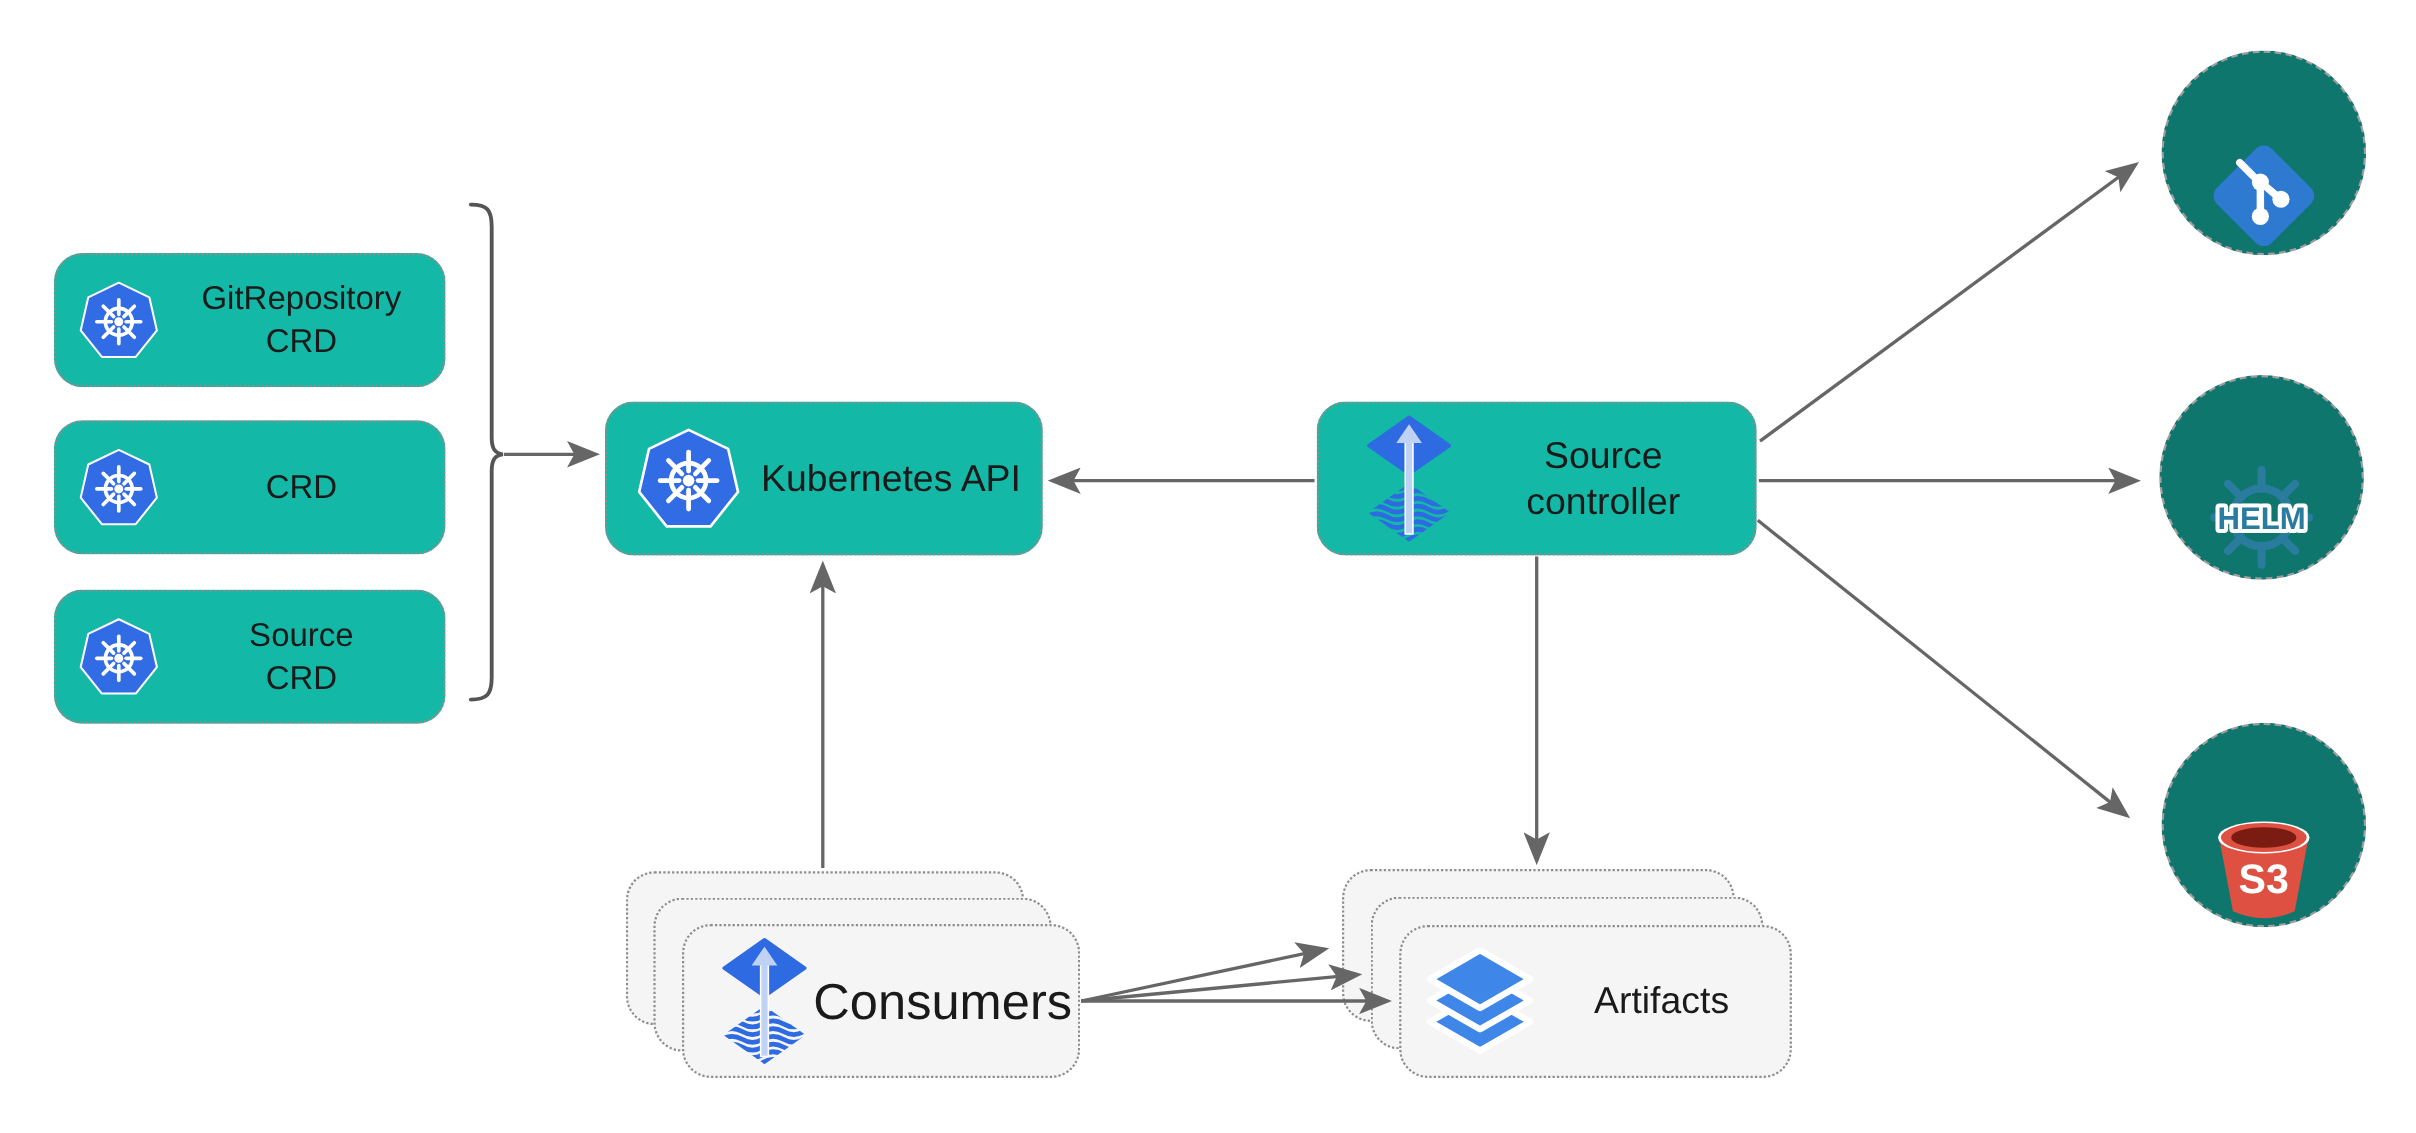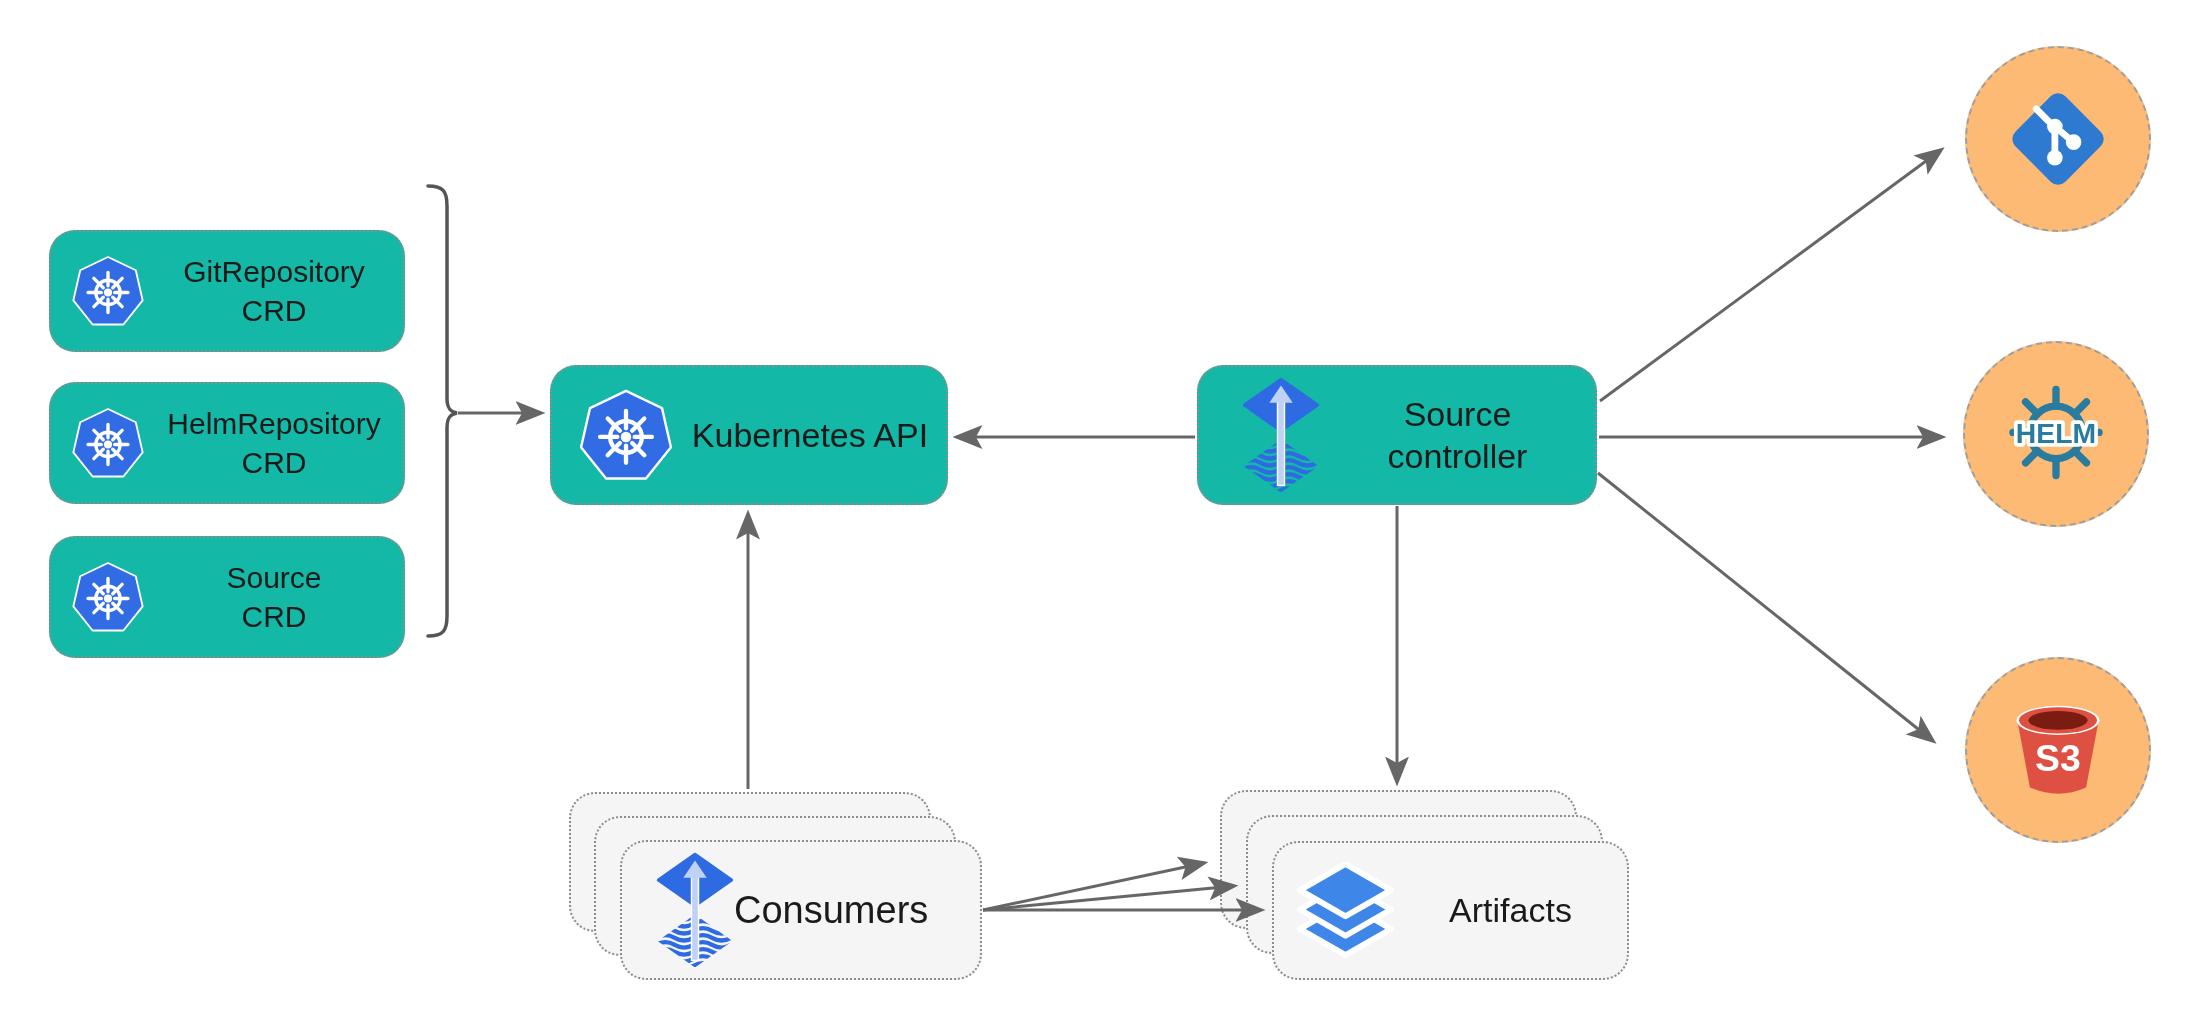--- a/index.html
+++ b/index.html
@@ -12,22 +12,22 @@
   .crd-box .icon-wrap{margin-left:20px;flex:0 0 auto;display:flex;}
   .node .label-wrap{flex:1 1 auto;text-align:center;}
   .crd-box .label-wrap{font-size:30px;line-height:39px;}
   .big-box{width:398px;height:140px;}
   .big-box .icon-wrap{margin-left:26px;flex:0 0 auto;display:flex;}
   .big-box .label-wrap{font-size:34px;line-height:42px;}
   .stack-box{position:absolute;background:#F5F5F5;border:2px dotted #8C8C8C;border-radius:26px;
              box-sizing:border-box;display:flex;align-items:center;}
 
   .ext-circle{position:absolute;width:186px;height:186px;border-radius:50%;
-              background:#fdba74;border:2.5px dashed #9E9E9E;box-sizing:border-box;
-              display:flex;align-items:center;justify-content:center;}
+              background:#0f766e;border:2.5px dashed #9E9E9E;box-sizing:border-box;
+              display:flex;align-items:flex-end;justify-content:center;}
 
   #overlay{position:absolute;left:0;top:0;width:2196px;height:1030px;z-index:10;pointer-events:none;}
   .boxes{position:absolute;left:0;top:0;z-index:2;width:100%;height:100%;}
   svg text{font-family:"Liberation Sans",sans-serif;}
 </style>
 </head>
 <body>
 
 <div id="canvas">
 
@@ -92,21 +92,20 @@
       </div>
     </div>
 
     <div class="node crd-box" style="top:382px">
       <span class="icon-wrap">
         <svg width="74" height="74" viewBox="0 0 100 100">
             <use href="#k8s-logo"></use>
           </svg>
       </span>
       <div class="label-wrap">
-        <div>HelmRepository</div>
         <div>CRD</div>
       </div>
     </div>
 
     <div class="node crd-box" style="top:536px">
       <span class="icon-wrap">
         <svg width="74" height="74" viewBox="0 0 100 100">
             <use href="#k8s-logo"></use>
           </svg>
       </span>
@@ -138,21 +137,21 @@
     </div>
 
     <div class="stack-box" style="left:569px;top:792px;width:362px;height:140px"></div>
     <div class="stack-box" style="left:594px;top:816px;width:362px;height:140px"></div>
     <div class="stack-box" style="left:620px;top:840px;width:362px;height:140px">
       <span class="icon-wrap" style="margin-left:34px;display:flex">
         <svg width="78" height="117" viewBox="0 0 100 150">
             <use href="#flux-logo"></use>
           </svg>
       </span>
-      <div class="label-wrap" style="flex:1;font-size:38px">Consumers</div>
+      <div class="label-wrap" style="flex:1;text-align:center;font-size:46px">Consumers</div>
     </div>
 
     <div class="stack-box" style="left:1220px;top:790px;width:357px;height:139px"></div>
     <div class="stack-box" style="left:1246px;top:815px;width:357px;height:139px"></div>
     <div class="stack-box" style="left:1272px;top:841px;width:357px;height:139px">
       <span class="icon-wrap" style="margin-left:23px;display:flex">
         <svg width="97" height="97" viewBox="0 0 100 100">
             <use href="#layers-logo"></use>
           </svg>
       </span>

